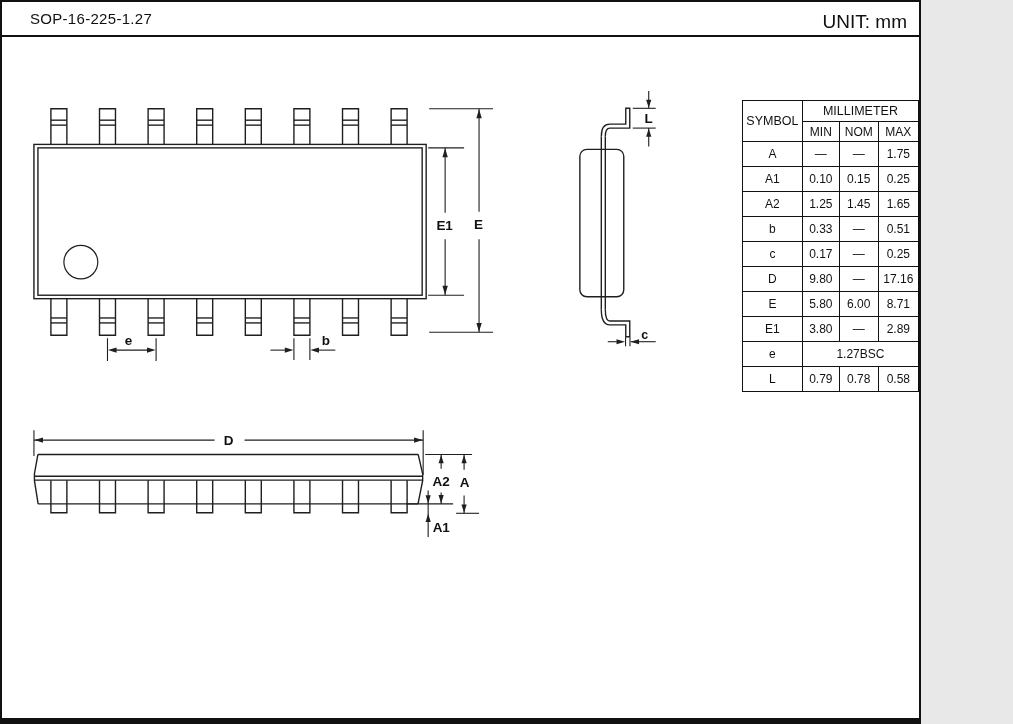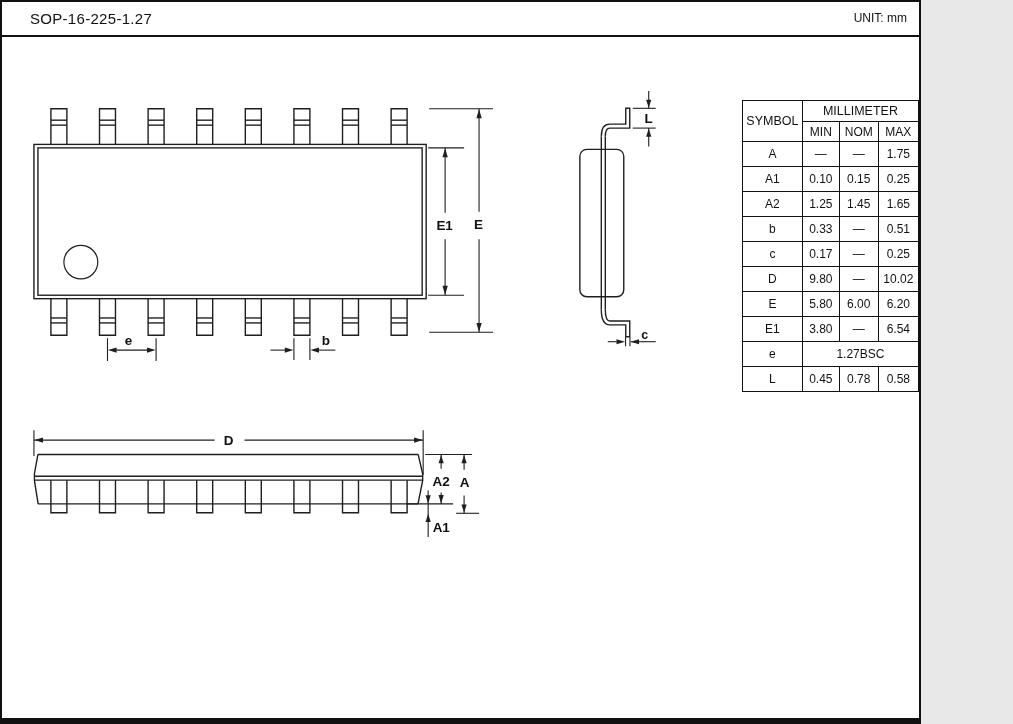--- a/index.html
+++ b/index.html
@@ -17,21 +17,21 @@
   .titlebar{
     position:absolute;top:0;left:0;right:0;height:33px;
     border-bottom:2px solid #111;
   }
   .titlebar .doc-title{
     position:absolute;left:28px;top:8px;
     font-size:15px;letter-spacing:0.3px;
   }
   .titlebar .unit{
     position:absolute;right:12px;top:9px;
-    font-size:12px;
+    font-size:19px;
   }
   svg.art{position:absolute;left:0;top:0;width:1011px;height:716px;}
   .dim-table{
     position:absolute;left:740px;top:98px;
     border-collapse:collapse;
     font-size:12px;
     table-layout:fixed;
     border-radius:27px;
   }
   .dim-table td{
@@ -276,40 +276,40 @@
       <tr>
         <td>c</td>
         <td>0.17</td>
         <td>—</td>
         <td>0.25</td>
       </tr>
       <tr>
         <td>D</td>
         <td>9.80</td>
         <td>—</td>
-        <td>10.02</td>
+        <td>17.16</td>
       </tr>
       <tr>
         <td>E</td>
         <td>5.80</td>
         <td>6.00</td>
-        <td>6.20</td>
+        <td>8.71</td>
       </tr>
       <tr>
         <td>E1</td>
         <td>3.80</td>
         <td>—</td>
-        <td>6.54</td>
+        <td>2.89</td>
       </tr>
       <tr>
         <td>e</td>
         <td colspan="3">1.27BSC</td>
       </tr>
       <tr>
         <td>L</td>
-        <td>0.45</td>
+        <td>0.79</td>
         <td>0.78</td>
         <td>0.58</td>
       </tr>
     </tbody>
   </table>
 
 </div>
 
 </body></html>

